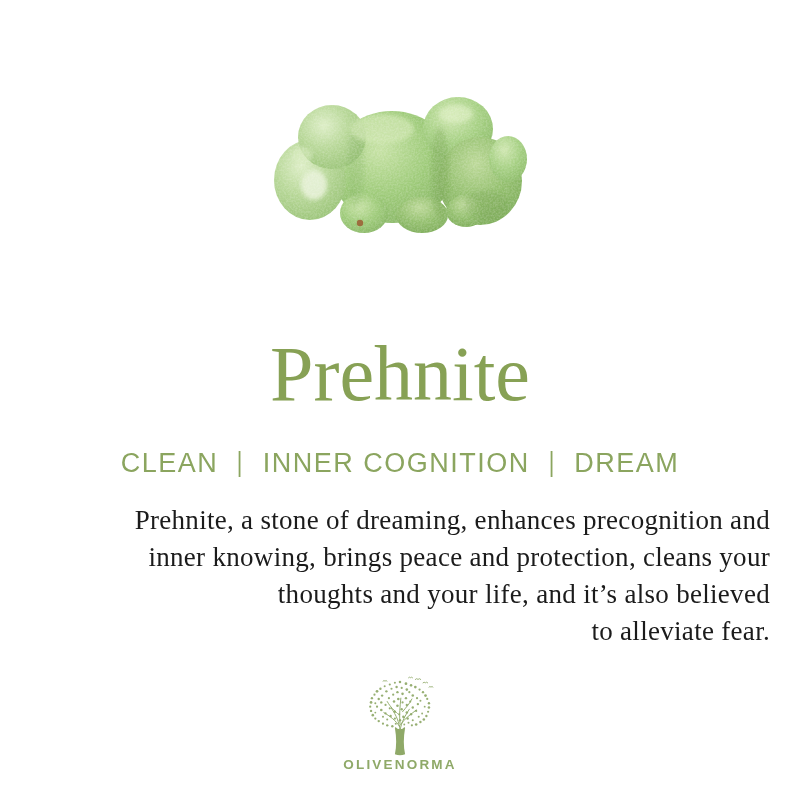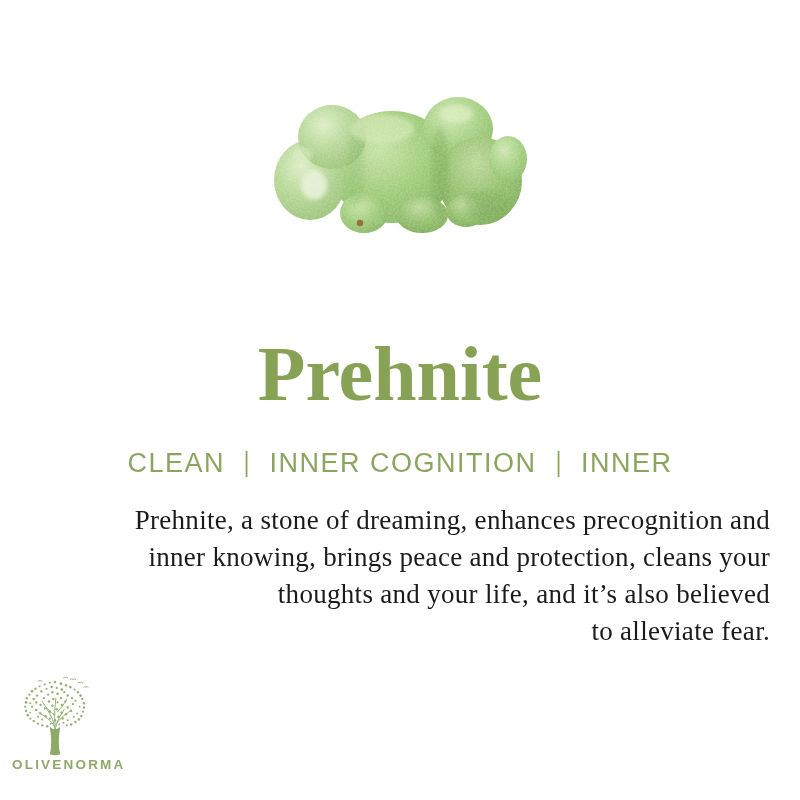--- a/index.html
+++ b/index.html
@@ -18,21 +18,21 @@
     position:relative;
   }
   .poster{position:absolute;inset:0;width:800px;height:800px;background:var(--background);}
   .stone-wrap{
     position:absolute;left:272px;top:85px;width:256px;height:150px;
   }
   .title{
     position:absolute;top:330px;left:0;width:800px;
     text-align:center;
     font-family:"Liberation Serif", serif;
-    font-weight:700;
+    font-weight:400;
     font-size:78px;
     line-height:88px;
     color:var(--title-green);
   }
   .subtitle{
     position:absolute;top:446px;left:0;width:800px;
     text-align:center;
     font-family:"Liberation Sans", sans-serif;
     font-size:27px;
     line-height:34px;
@@ -50,21 +50,21 @@
     position:absolute;top:502px;left:30px;width:740px;
     text-align:right;
     font-family:"Liberation Serif", serif;
     font-size:27px;
     line-height:37px;
     letter-spacing:.3px;
     color:var(--text-black);
   }
   .brand{
     position:absolute;top:676px;left:0;width:800px;
-    display:flex;flex-direction:column;padding-left:12px;
+    display:flex;flex-direction:column;align-items:center;
   }
   .brand svg{display:block;}
   .brand-name{
     margin-top:1px;
     font-family:"Liberation Sans", sans-serif;
     font-size:13.5px;
     font-weight:700;
     letter-spacing:2.2px;
     color:var(--brand-green);
   }
@@ -137,21 +137,21 @@
           <rect x="0" y="0" width="256" height="150" filter="url(#speck)" opacity=".45"></rect>
         </g>
         <circle cx="88" cy="138" r="3.2" fill="#9b5c33" opacity=".85"></circle>
       </g>
     </svg>
   </div>
 
   <h1 class="title">Prehnite</h1>
 
   <div class="subtitle">
-    <span>CLEAN</span><span class="sep">|</span><span>INNER COGNITION</span><span class="sep">|</span><span>INNER</span>
+    <span>CLEAN</span><span class="sep">|</span><span>INNER COGNITION</span><span class="sep">|</span><span>DREAM</span>
   </div>
 
   <div class="desc">
     <div>Prehnite, a stone of dreaming, enhances precognition and</div>
     <div>inner knowing, brings peace and protection, cleans your</div>
     <div>thoughts and your life, and it’s also believed</div>
     <div>to alleviate fear.</div>
   </div>
 
   <div class="brand">

